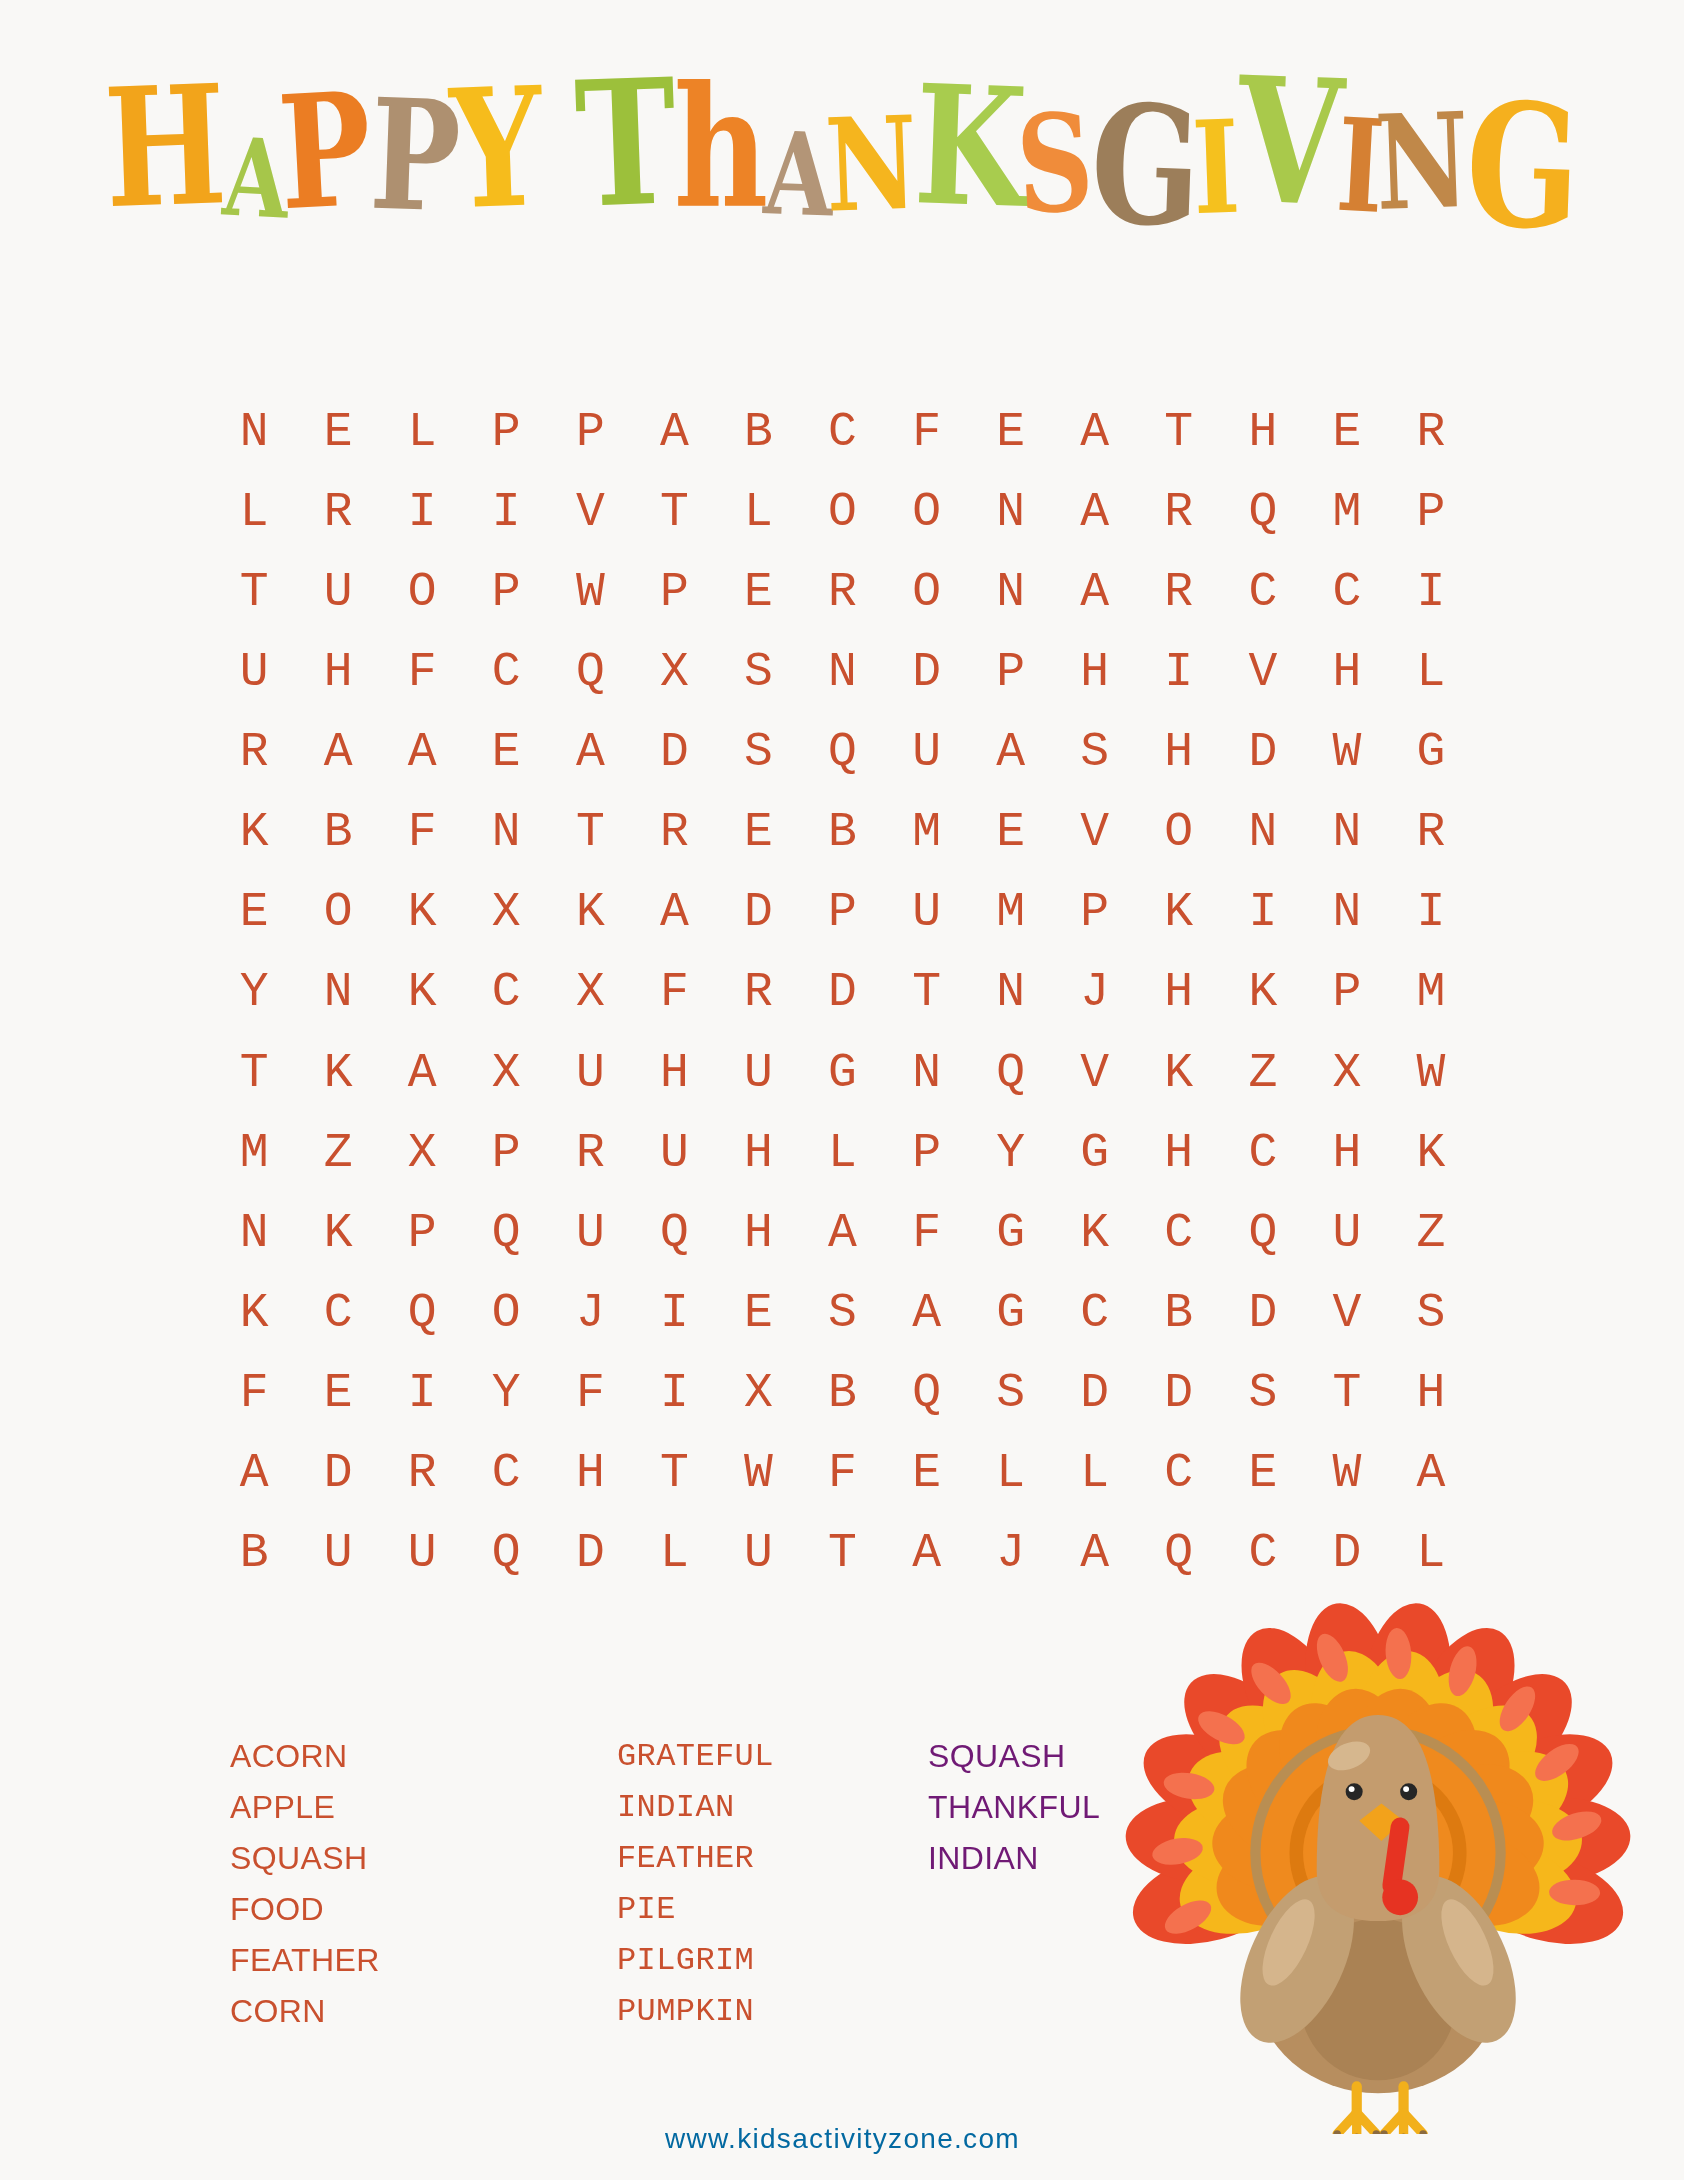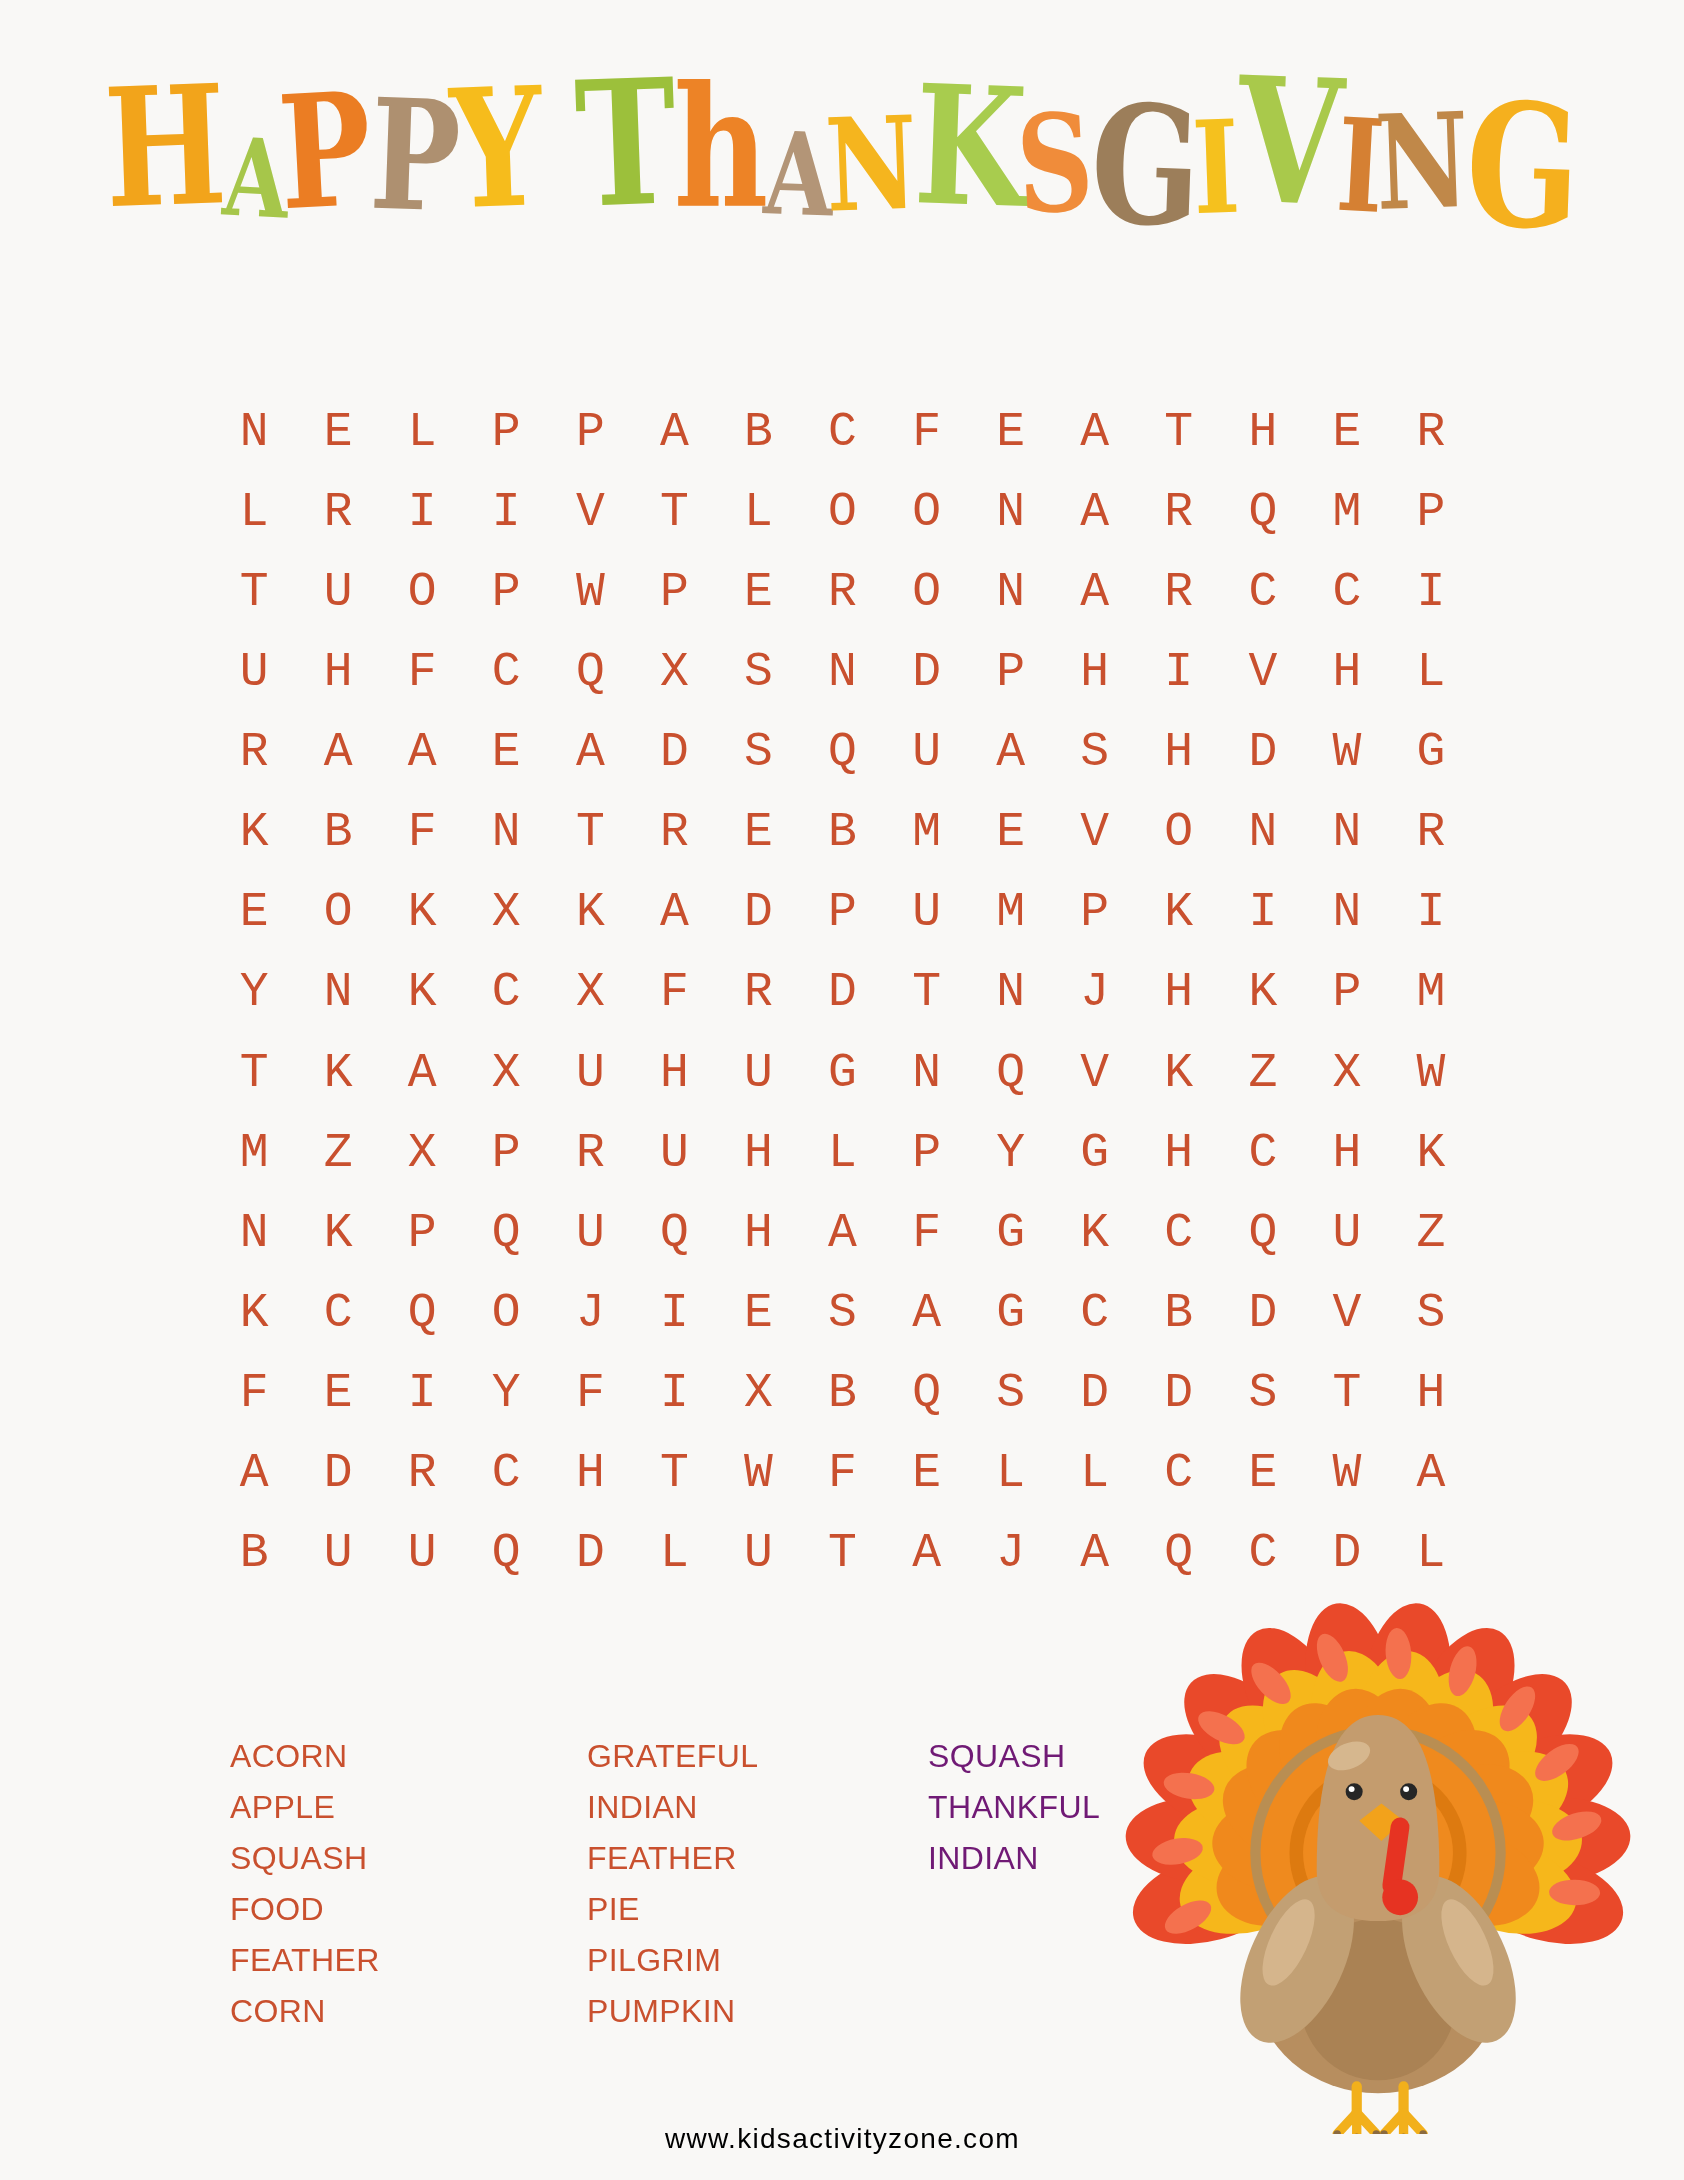--- a/index.html
+++ b/index.html
@@ -30,21 +30,21 @@
     font-family:"Liberation Mono", monospace;
     font-size:48px;font-weight:400;
   }
   .cell{display:flex;align-items:center;justify-content:center;}
   
   .wcol{
     position:absolute;top:1731px;
     font-size:32px;line-height:51px;letter-spacing:0.4px;
   }
   .wcol-1{left:230px;}
-  .wcol-2{left:587px;}
+  .wcol-2{left:617px;font-family:Liberation Mono, monospace;}
   .wcol-3{left:928px;}
   
   .turkey{position:absolute;left:1097px;top:1589px;width:545px;height:545px;}
   
   .footer{
     position:absolute;top:2123px;left:0;width:100%;
     text-align:center;font-size:28px;letter-spacing:1.3px;
   }
 </style>
 </head>
@@ -385,14 +385,14 @@
   <g>
     <circle cx="282" cy="640" r="4.5" class="c-claw_brown" fill="#8B6A3F"></circle>
       <circle cx="305" cy="644" r="4.5" class="c-claw_brown" fill="#8B6A3F"></circle>
       <circle cx="328" cy="640" r="4.5" class="c-claw_brown" fill="#8B6A3F"></circle>
     <circle cx="337" cy="640" r="4.5" class="c-claw_brown" fill="#8B6A3F"></circle>
       <circle cx="360" cy="644" r="4.5" class="c-claw_brown" fill="#8B6A3F"></circle>
       <circle cx="383" cy="640" r="4.5" class="c-claw_brown" fill="#8B6A3F"></circle>
   </g>
 </svg>
 
-<div class="footer" style="color: #000000;">www.kidsactivityzone.com</div>
+<div class="footer" style="color: #0369a1;">www.kidsactivityzone.com</div>
 
 
 </body></html>

